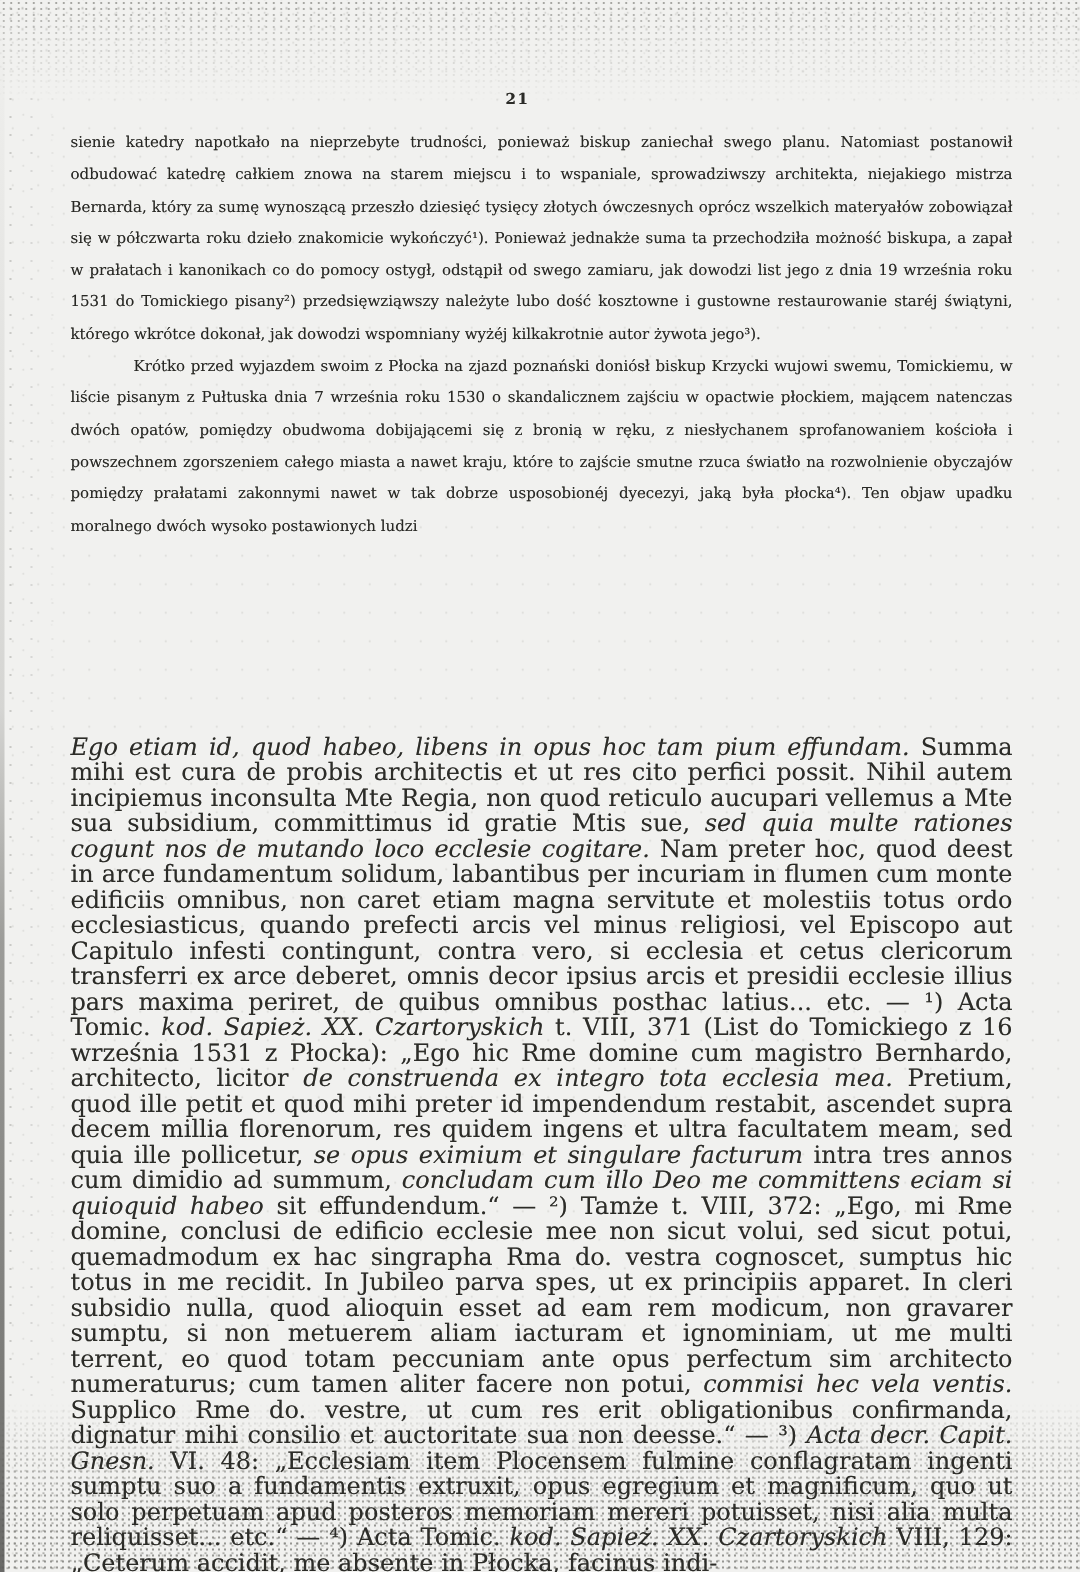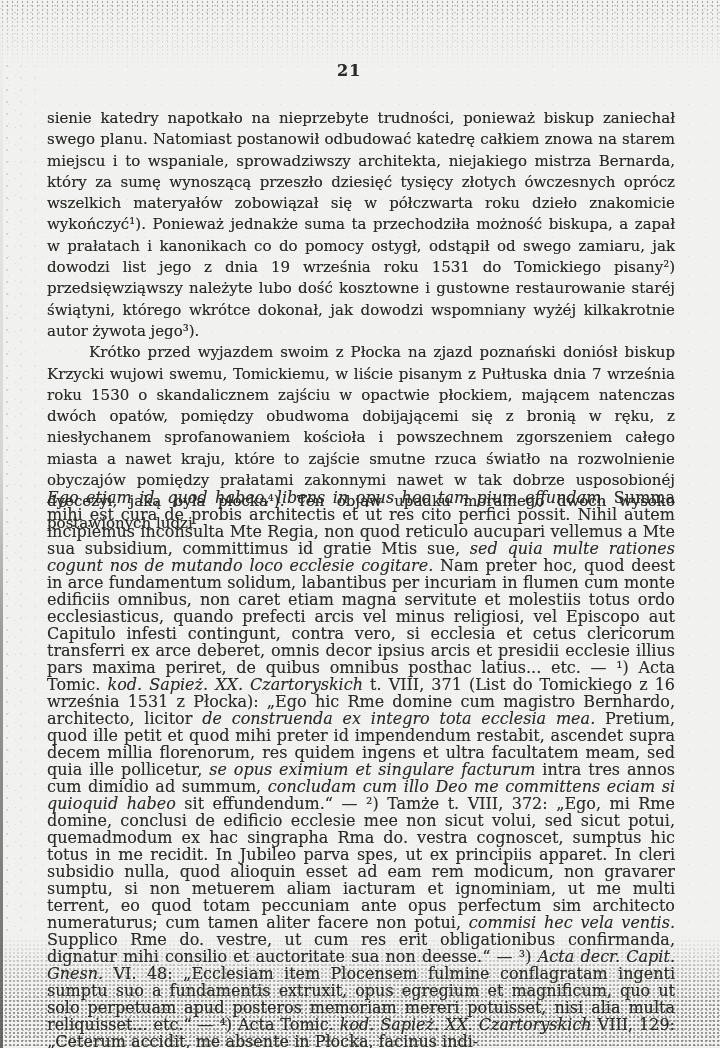--- a/index.html
+++ b/index.html
@@ -56,29 +56,29 @@
       rgba(130,130,126,0) 0%,
       rgba(130,130,126,.25) 45%,
       rgba(110,110,106,.65) 60%,
       rgba(95,95,92,.85) 92%,
       rgba(90,90,88,.9) 100%);
     pointer-events: none;
   }
   .page-number {
     position: absolute;
     left: 337px; top: 61px;
-    font-size: 16px; font-weight: bold;
+    font-size: 10px; font-weight: bold;
     letter-spacing: 1px;
     color: #2b2b27;
     text-shadow: 0 0 .4px rgba(30,30,28,.5);
   }
   .main-text {
     position: absolute;
-    left: 47px; top: 108px; width: 628px;
-    font-size: 15px; line-height: 21.3px;
+    left: 47px; top: 85px; width: 628px;
+    font-size: 10px; line-height: 21.3px;
     text-align: justify;
     color: #282824;
     text-shadow: 0 0 .4px rgba(30,30,28,.45);
   }
   .footnotes {
     position: absolute;
     left: 47px; top: 489px; width: 628px;
     font-size: 16px; line-height: 17px;
     text-align: justify;
     color: #2c2c28;

